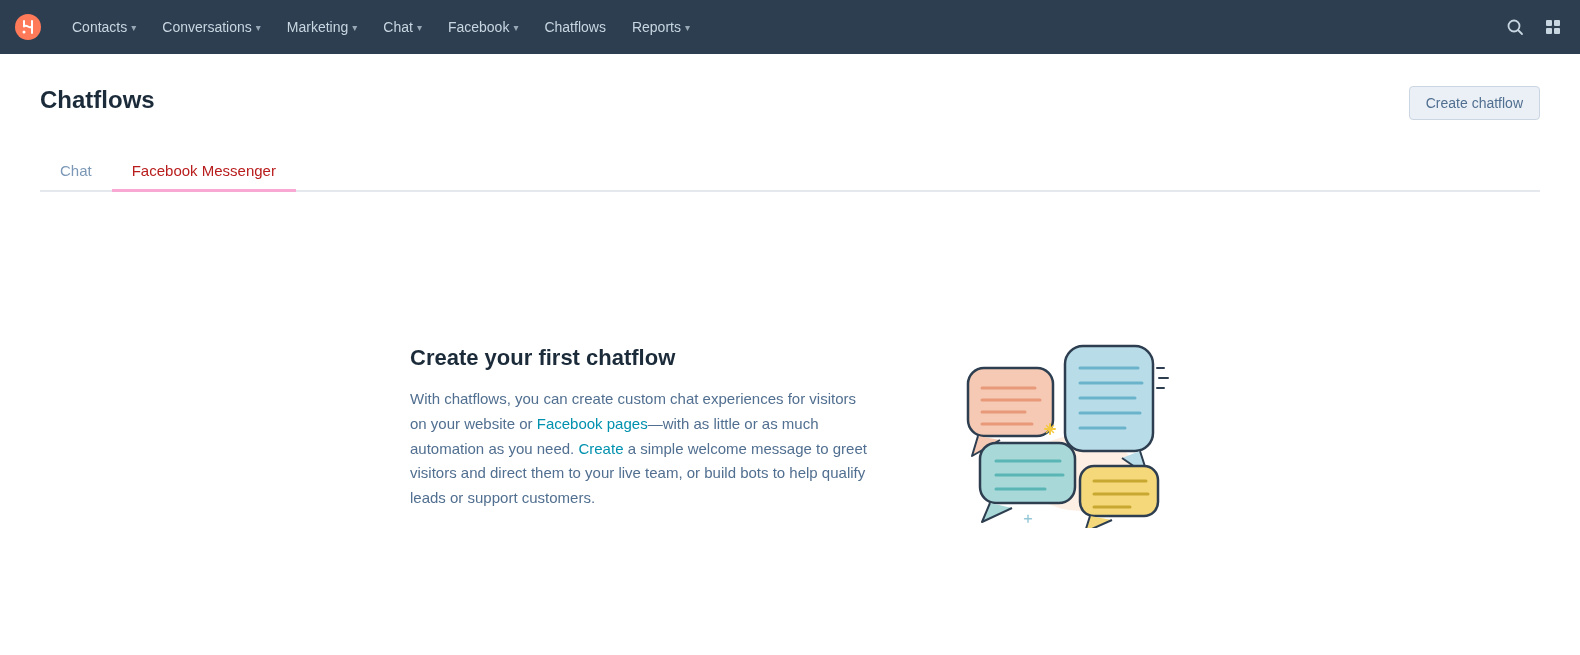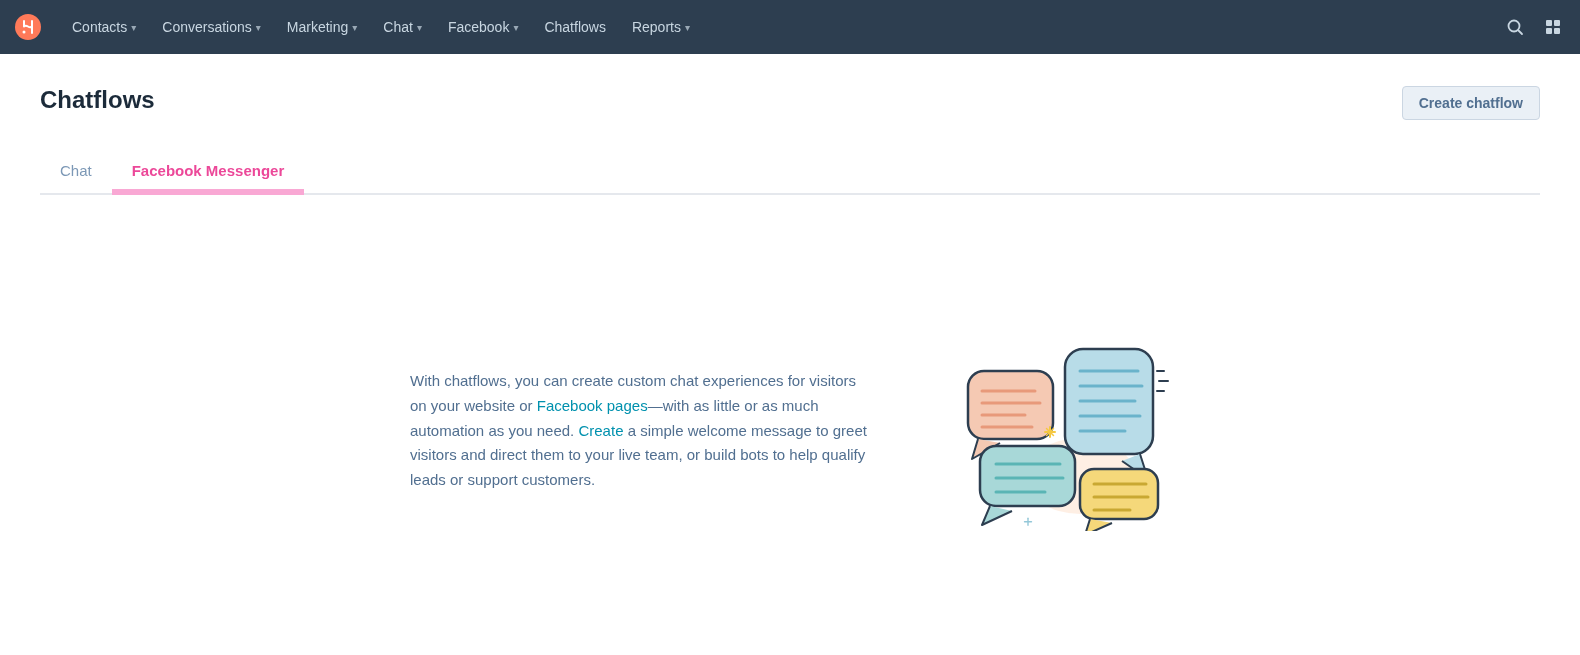--- a/index.html
+++ b/index.html
@@ -77,42 +77,42 @@
       color: #1c2b3a;
     }
     .create-btn {
       background: #eaf0f6;
       border: 1px solid #cbd6e2;
       color: #516f90;
       font-size: 14px;
       padding: 8px 16px;
       border-radius: 4px;
       cursor: pointer;
-      font-weight: 700;
+      font-weight: 400;
     }
 
     
     .tabs {
       display: flex;
       border-bottom: 2px solid #e5e8ed;
       margin-bottom: 16px;
     }
     .tab {
       padding: 10px 20px;
       font-size: 15px;
       color: #7c98b6;
       cursor: pointer;
       border-bottom: 3px solid transparent;
       margin-bottom: -2px;
       font-weight: 400;
     }
     .tab.active {
-      color: #ec4899;
-      border-bottom: 6px solid #f9a8d4;
-      font-weight: 700;
+      color: #b91c1c;
+      border-bottom: 3px solid #f9a8d4;
+      font-weight: 400;
     }
 
     
     .main-area {
       display: flex;
       justify-content: center;
       align-items: center;
       min-height: 440px;
       padding: 60px 0;
     }
@@ -210,20 +210,21 @@
   </div>
 
   <div class="tabs">
     <div class="tab">Chat</div>
     <div class="tab active">Facebook Messenger</div>
   </div>
 
   <div class="main-area">
     <div class="empty-state">
       <div class="empty-state-text">
+        <h2 class="empty-state-heading">Create your first chatflow</h2>
         <p class="empty-state-desc">
           With chatflows, you can create custom chat experiences for visitors on your website or <a>Facebook pages</a>—with as little or as much automation as you need. <a>Create</a> a simple welcome message to greet visitors and direct them to your live team, or build bots to help qualify leads or support customers.
         </p>
       </div>
 
       <div class="illustration">
         <svg width="220" height="200" viewBox="0 0 220 200" fill="none" xmlns="http://www.w3.org/2000/svg">
 
           <ellipse cx="130" cy="145" rx="55" ry="38" fill="#fde8d8" opacity="0.7"></ellipse>
 

